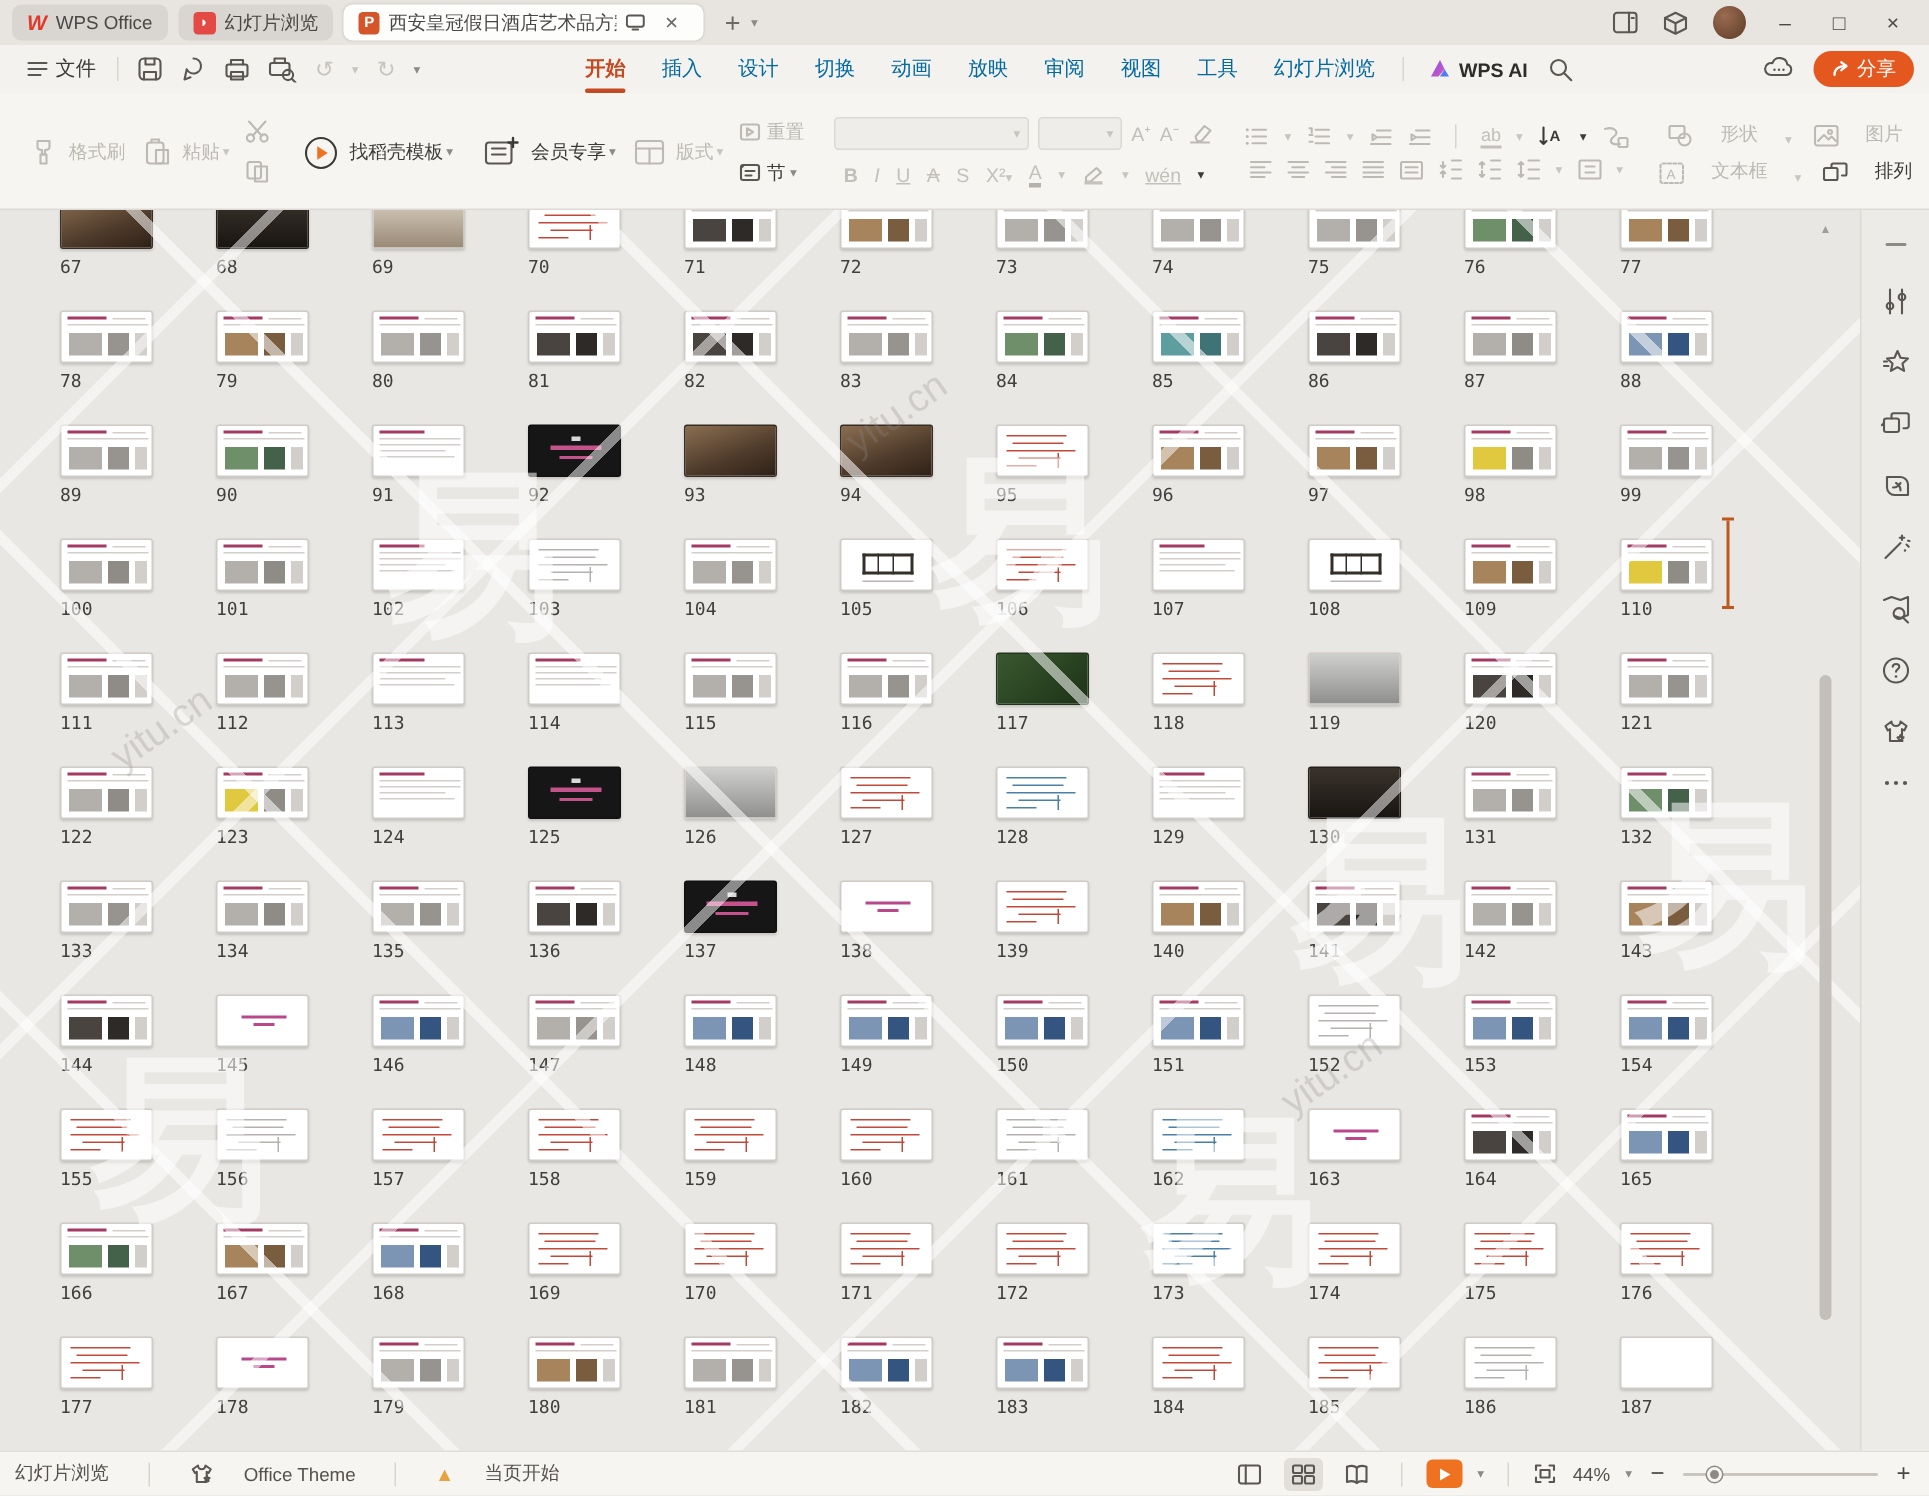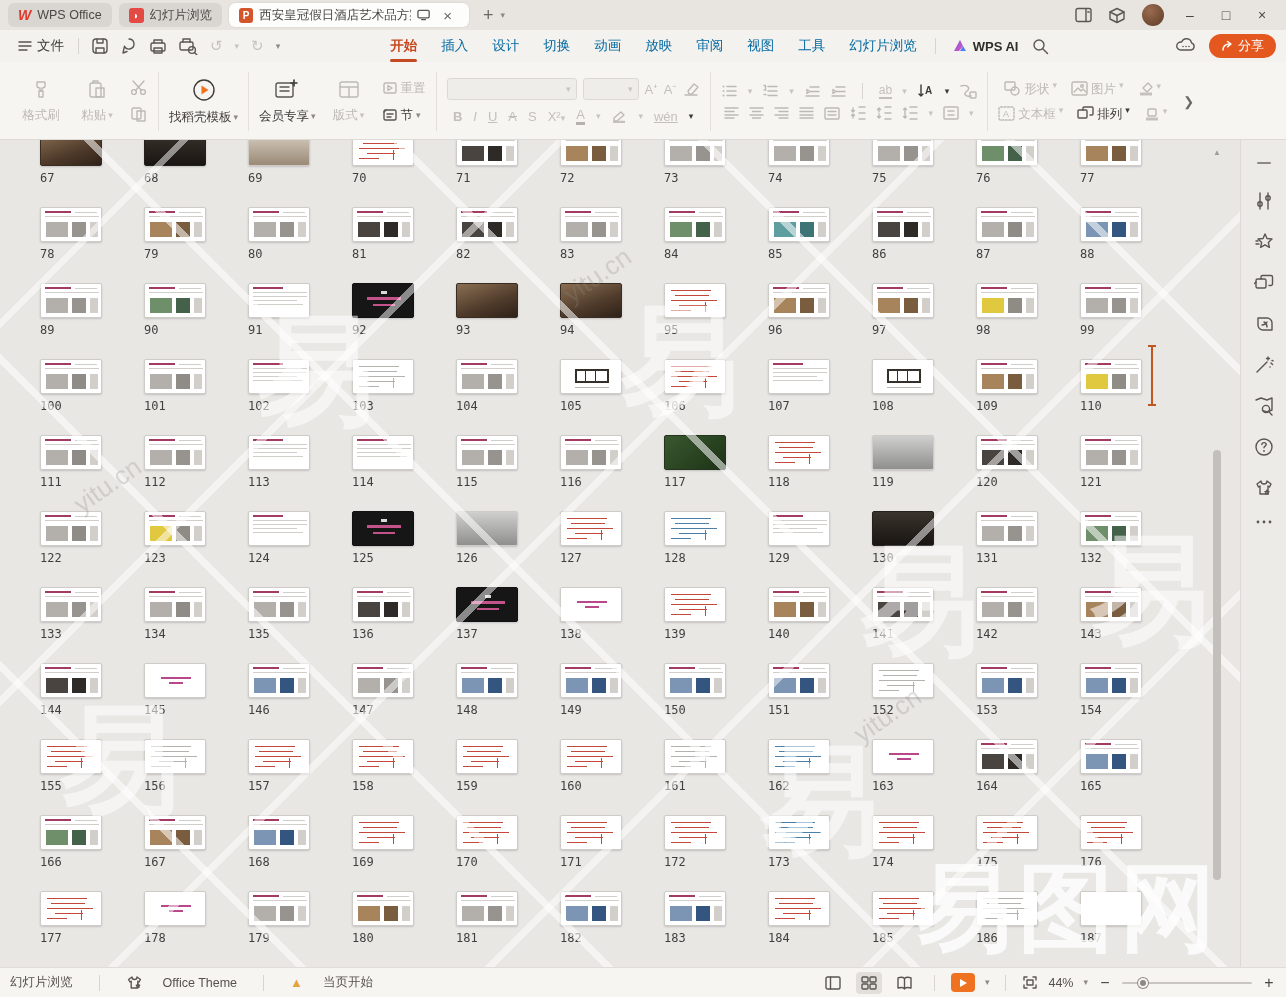--- a/index.html
+++ b/index.html
@@ -35,35 +35,35 @@
   .mtab.active { color:#c64a21; font-weight:700; }
   .mtab.active::after { content:""; position:absolute; left:12px; right:12px; bottom:-2px; height:3px; border-radius:2px; background:#c64a21; }
   .wpsai { display:flex; align-items:center; gap:5px; margin-left:10px; font-weight:700; font-size:13px; color:#2f2d2a; }
   .menubar-right { margin-left:auto; display:flex; align-items:center; gap:12px; }
   .share-btn { background:#e4571e; color:#fff; border-radius:14px; height:24px; display:flex; align-items:center; gap:4px; padding:0 12px; font-size:13px; }
 
   
   .ribbon { height:78px; background:#f7f5f2; border-bottom:1px solid #dddad6; display:flex; align-items:stretch; padding:6px 4px 4px 8px; }
   .rgroup { display:flex; align-items:center; gap:10px; padding:0 10px; }
   .rdiv { width:1px; background:#e3e0dc; margin:4px 0; }
-  .bigbtn { display:flex; flex-direction:column; align-items:center; justify-content:center; gap:6px; min-width:46px; }
+  .bigbtn { display:flex; flex-direction:row; align-items:center; justify-content:center; gap:6px; min-width:46px; }
   .bigbtn .blabel { font-size:12.5px; color:#3d3b38; white-space:nowrap; display:flex; align-items:center; gap:2px; }
   .bigbtn.dis .blabel { color:#bdbab5; }
   .smallcol { display:flex; flex-direction:column; justify-content:center; gap:10px; }
   .smallrow { display:flex; align-items:center; gap:3px; font-size:12.5px; color:#3d3b38; white-space:nowrap; }
   .smallrow.dis { color:#bdbab5; }
   .fontgrp { display:flex; flex-direction:column; justify-content:center; gap:7px; }
   .selbox { height:22px; background:#efedea; border:1px solid #dcd9d5; border-radius:3px; display:flex; align-items:center; justify-content:flex-end; padding:0 5px; }
   .fmtrow { display:flex; align-items:center; gap:11px; font-size:13px; color:#c3c0bb; }
   .fmtrow .b { font-weight:700; } .fmtrow .i { font-style:italic; } .fmtrow .u { text-decoration:underline; }
   .fmtrow .s { text-decoration:line-through; }
   .pararow { display:flex; align-items:center; gap:10px; }
   .rightgrp { display:flex; flex-direction:column; justify-content:center; gap:8px; }
   .rrow { display:flex; align-items:center; gap:14px; }
-  .ritem { display:flex; align-items:flex-start; gap:3px; font-size:12.5px; color:#bdbab5; white-space:nowrap; }
+  .ritem { display:flex; align-items:flex-end; gap:18px; font-size:12.5px; color:#bdbab5; white-space:nowrap; }
   .ritem.on { color:#3d3b38; }
   .expander { display:flex; align-items:center; padding:0 6px; color:#6b6966; font-size:13px; }
 
   
   .content { position:relative; height:827px; display:flex; }
   .canvas { position:relative; flex:1; overflow:hidden; }
   .grid { position:relative; margin:-9px 0 0 40px; width:1144px; display:grid; grid-template-columns:repeat(11,104px); grid-auto-rows:76px; }
   .cell { position:relative; }
   .thumb { width:62px; height:35px; background:#fff; border:1px solid #cfccc7; border-radius:2px; box-shadow:0 1px 2px rgba(0,0,0,.16); }
   .num { margin-top:5px; font-family:"DejaVu Sans Mono",monospace; font-size:12px; color:#403f3d; }
@@ -978,21 +978,20 @@
       <div class="wm-lines"></div>
       <span class="wm-char" style="left:255px;top:170px">易</span>
       <span class="wm-char" style="left:620px;top:160px">易</span>
       <span class="wm-char" style="left:860px;top:400px">易</span>
       <span class="wm-char" style="left:60px;top:560px">易</span>
       <span class="wm-char" style="left:1090px;top:390px">易</span>
       <span class="wm-char" style="left:760px;top:600px">易</span>
       <span class="wm-site" style="left:70px;top:330px">yitu.cn</span>
       <span class="wm-site" style="left:560px;top:120px">yitu.cn</span>
       <span class="wm-site" style="left:850px;top:560px">yitu.cn</span>
-      <span class="wm-big">易图网</span>
     </div>
     <div class="scrollbar">
       <span class="sb-up">▲</span>
       <div class="sb-thumb"></div>
     </div>
   </div>
   <div class="rail">
     <div class="rail-dash"></div>
     <svg width="20" height="20" viewBox="0 0 20 20">
         <path d="M6 2v16M14 2v16" class="ic"></path>

